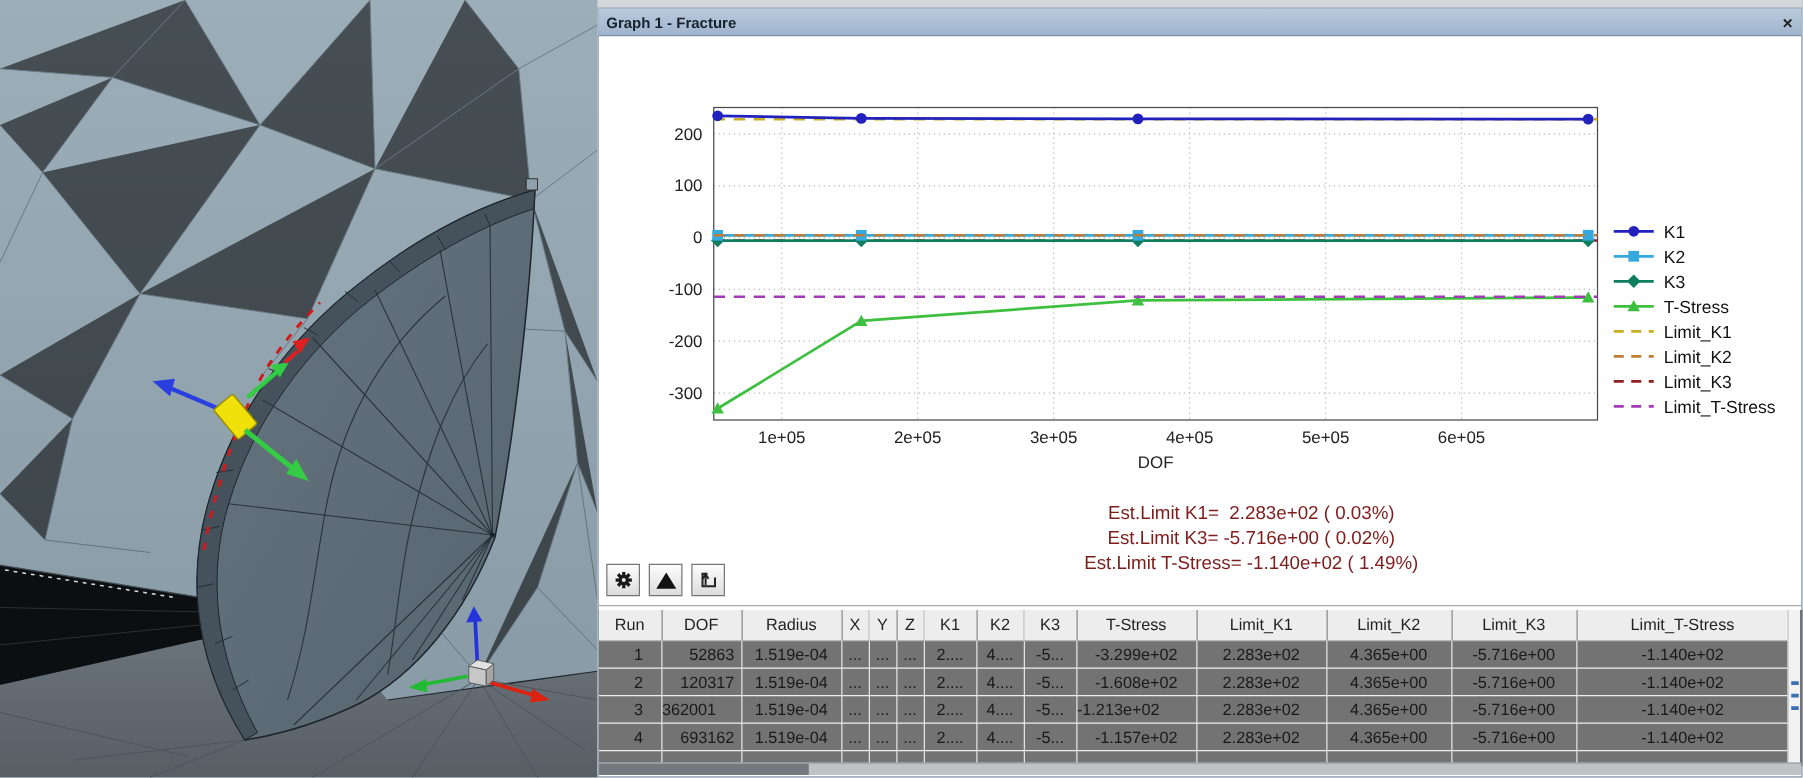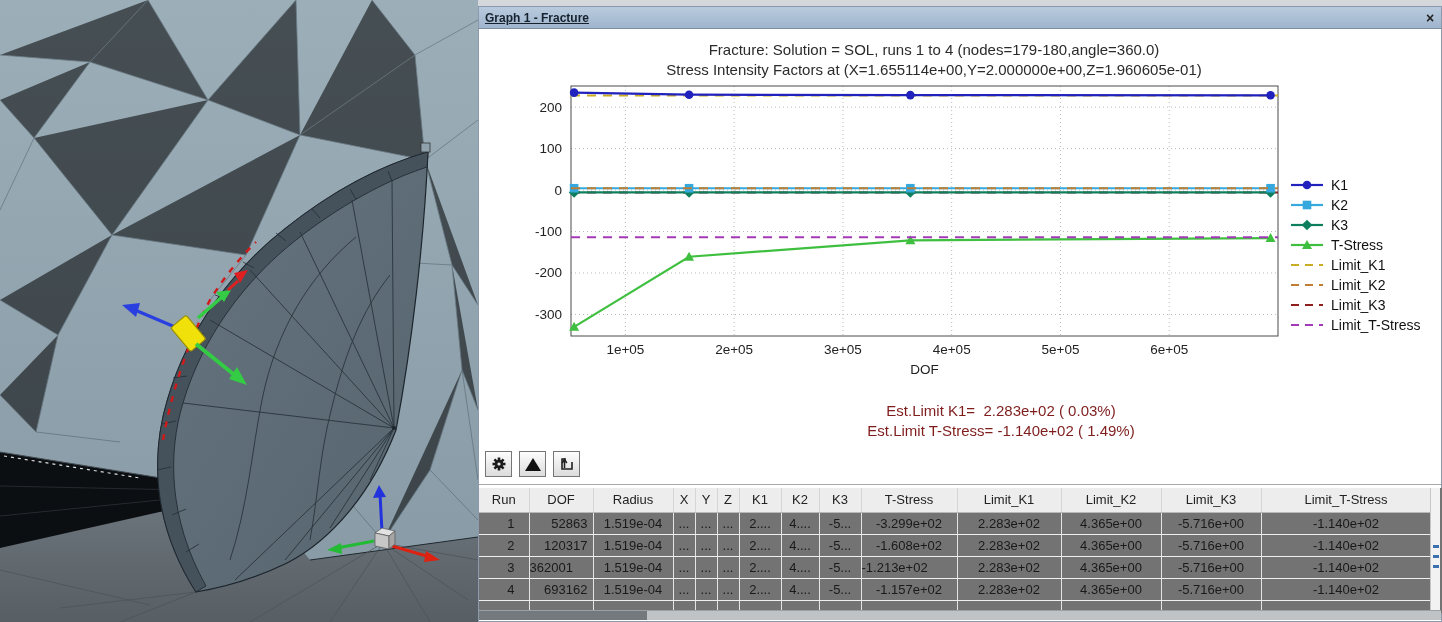--- a/index.html
+++ b/index.html
@@ -8,21 +8,21 @@
 
   #scene { position:absolute; left:0; top:0; width:1442px; height:622px; }
 
   #top-strip { position:absolute; left:478px; top:0; width:964px; height:6px; background:#d5d8db; }
 
   #graph-window { position:absolute; left:478px; top:6px; width:964px; height:616px;
     background:#ffffff; border:1px solid #8a99ad; }
   #title-bar { position:absolute; left:0; top:0; width:100%; height:22px;
     background:linear-gradient(#b9cadd,#9fb5cd); border-bottom:1px solid #7d8ea3;
     display:flex; align-items:center; }
-  #title-bar .title { font-size:12px; font-weight:bold; color:#16222e; padding-left:6px; flex:1;text-decoration:underline; }
+  #title-bar .title { font-size:12px; font-weight:bold; color:#16222e; padding-left:6px; flex:1; }
   #close-btn { width:22px; text-align:center; font-size:14px; font-weight:bold; color:#222; cursor:default; }
 
   #chart-titles { position:absolute; left:0; top:33px; width:910px; text-align:center;
     font-size:15px; color:#2b2b2b; line-height:20px; }
   #chart-svg { position:absolute; left:0; top:72px; width:964px; height:300px; }
   .tick { font:13.5px "Liberation Sans",sans-serif; fill:#222; }
   .leg  { font:14px "Liberation Sans",sans-serif; fill:#111; }
 
   #est-limits { position:absolute; left:122px; top:394px; width:800px; text-align:center;
     font-size:15px; color:#7f1d1d; line-height:20px; }
@@ -135,24 +135,20 @@
 </svg>
 
 <div id="top-strip"></div>
 
 <div id="graph-window">
   <div id="title-bar">
     <span class="title">Graph 1 - Fracture</span>
     <span id="close-btn">×</span>
   </div>
 
-  <div id="chart-titles">
-    <div>Fracture: Solution = SOL, runs 1 to 4 (nodes=179-180,angle=360.0)</div>
-    <div>Stress Intensity Factors at (X=1.655114e+00,Y=2.000000e+00,Z=1.960605e-01)</div>
-  </div>
 
   <svg id="chart-svg" viewBox="0 0 964 300">
       <line x1="146.3846153846154" y1="7" x2="146.3846153846154" y2="257" stroke="#b9b9b9" stroke-dasharray="1,3"></line>
       <text x="146.3846153846154" y="275" text-anchor="middle" class="tick">1e+05</text>
       <line x1="255.15384615384616" y1="7" x2="255.15384615384616" y2="257" stroke="#b9b9b9" stroke-dasharray="1,3"></line>
       <text x="255.15384615384616" y="275" text-anchor="middle" class="tick">2e+05</text>
       <line x1="363.92307692307696" y1="7" x2="363.92307692307696" y2="257" stroke="#b9b9b9" stroke-dasharray="1,3"></line>
       <text x="363.92307692307696" y="275" text-anchor="middle" class="tick">3e+05</text>
       <line x1="472.6923076923077" y1="7" x2="472.6923076923077" y2="257" stroke="#b9b9b9" stroke-dasharray="1,3"></line>
       <text x="472.6923076923077" y="275" text-anchor="middle" class="tick">4e+05</text>
@@ -231,20 +227,21 @@
         <text x="852" y="231" class="leg">Limit_K3</text>
       </g>
       <g>
         <line x1="812" y1="246" x2="844" y2="246" stroke="#a23ab8" stroke-width="2.2" stroke-dasharray="8,6"></line>
         <text x="852" y="251" class="leg">Limit_T-Stress</text>
       </g>
     </svg>
 
   <div id="est-limits">
     <div>Est.Limit K1=  2.283e+02 ( 0.03%)</div>
+    <div>Est.Limit K3= -5.716e+00 ( 0.02%)</div>
     <div>Est.Limit T-Stress= -1.140e+02 ( 1.49%)</div>
   </div>
 
   <div id="graph-toolbar">
     <div class="tool-btn">
       <svg width="16" height="16" viewBox="0 0 16 16">
         <g stroke="#1a1a1a" stroke-width="2.6">
           <line x1="8" y1="1.5" x2="8" y2="14.5"></line>
             <line x1="1.5" y1="8" x2="14.5" y2="8"></line>
           <line x1="3.4" y1="3.4" x2="12.6" y2="12.6"></line>

